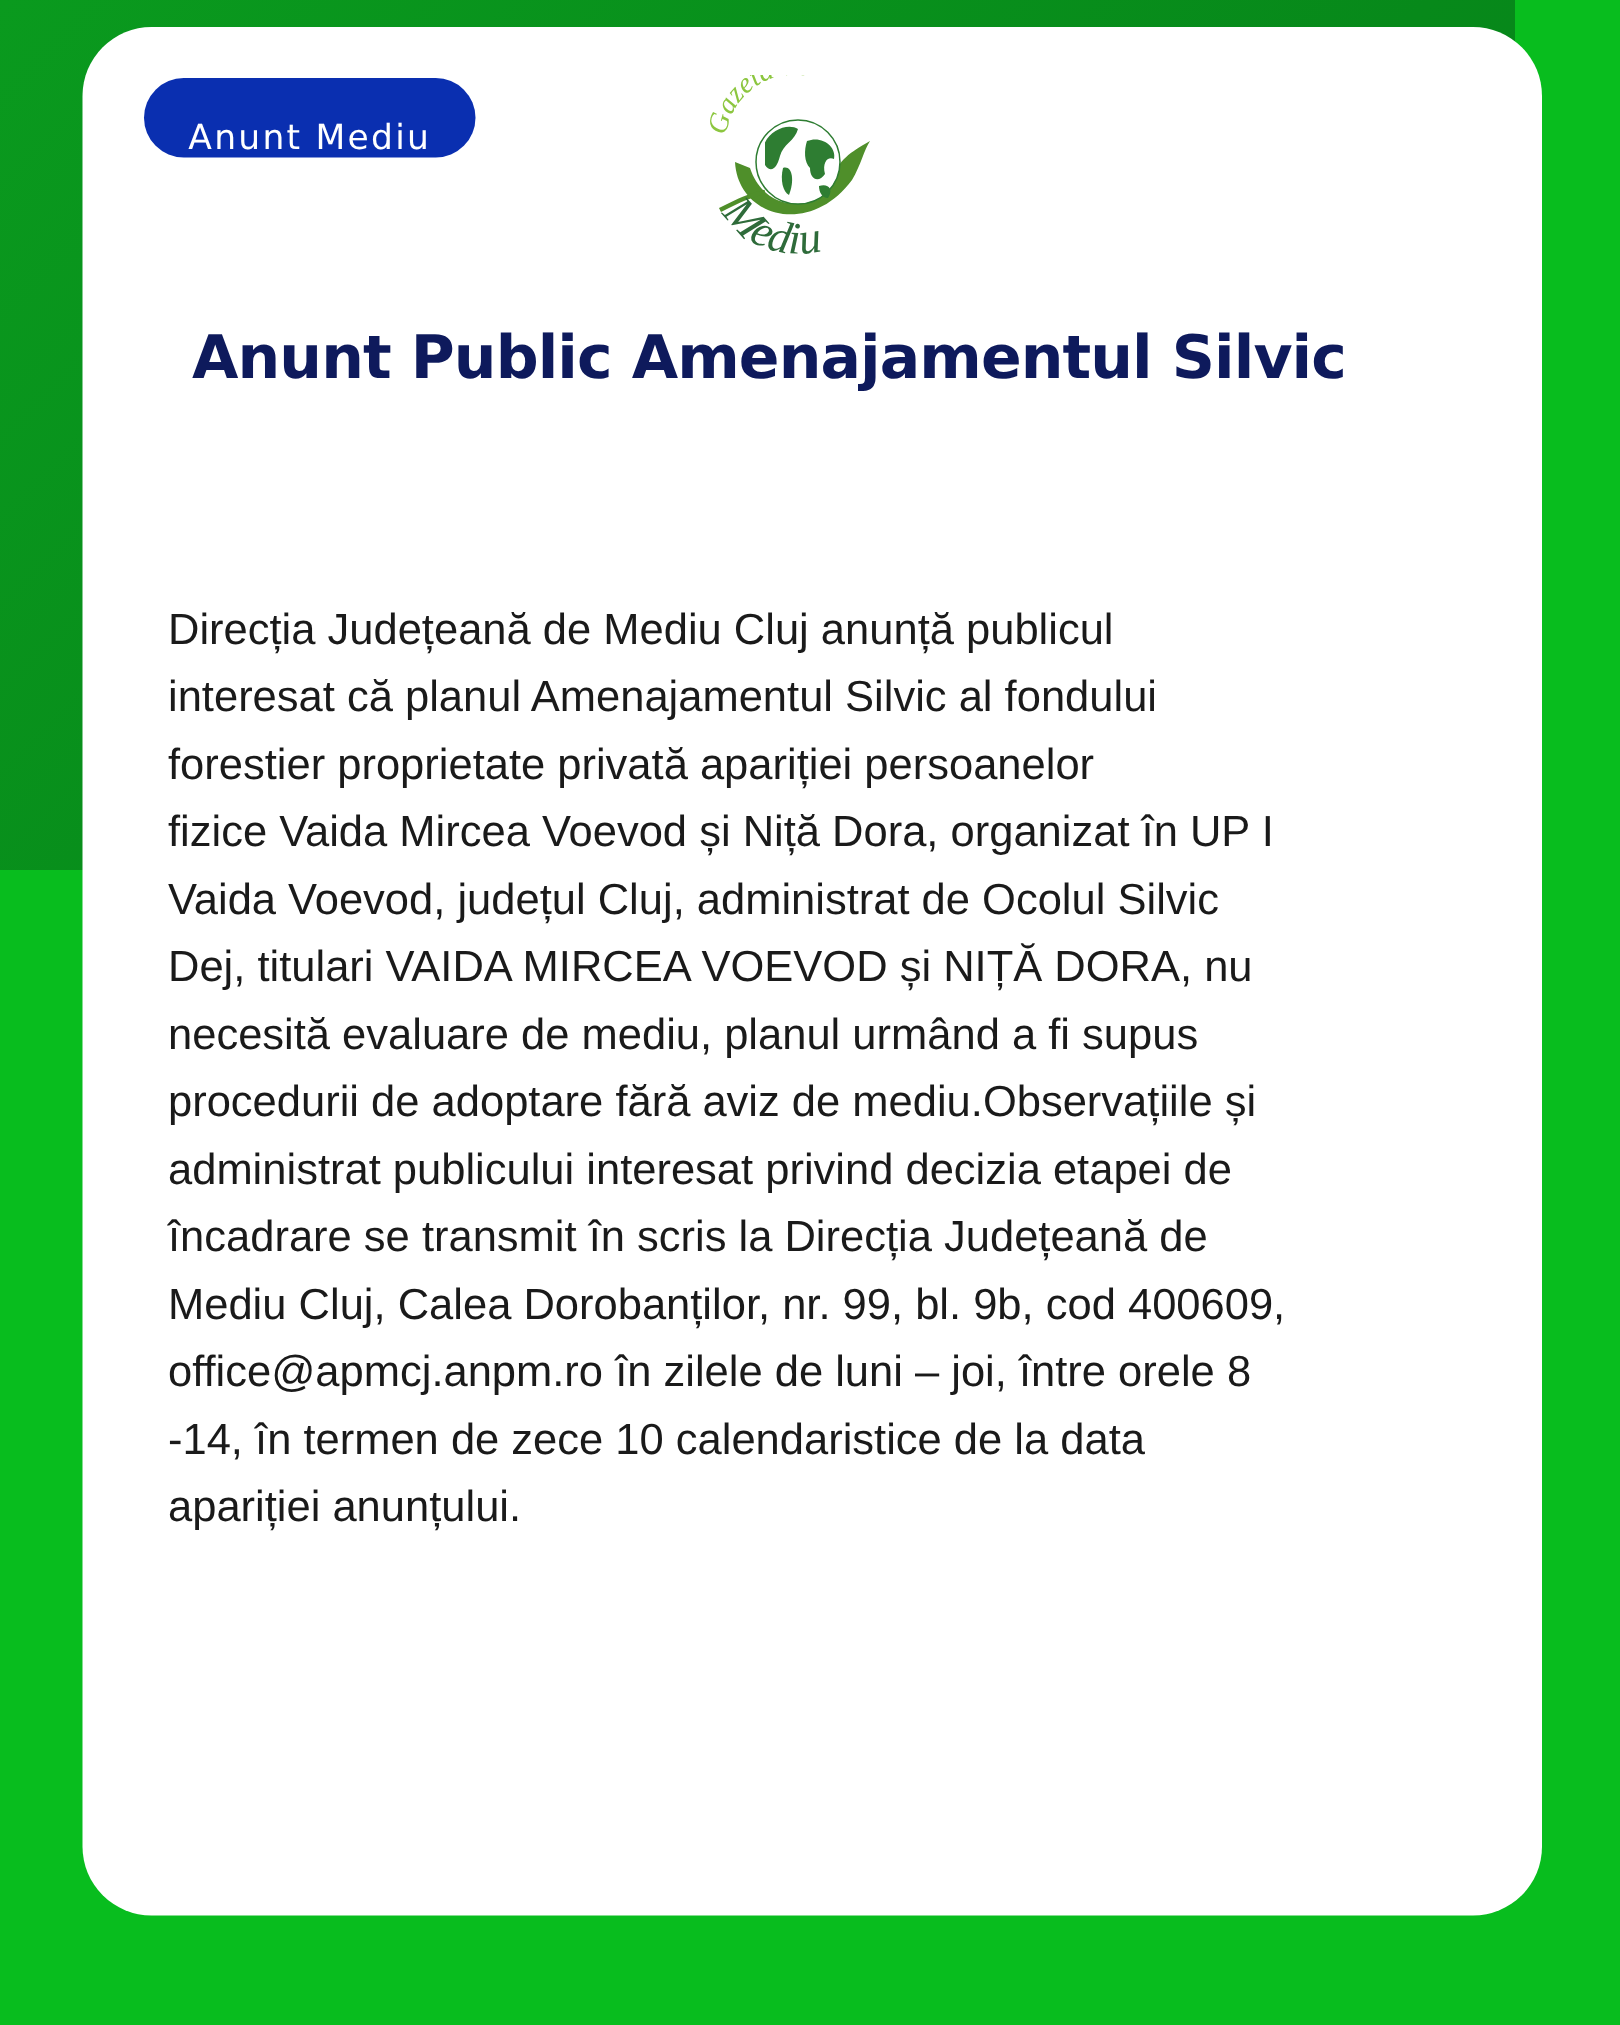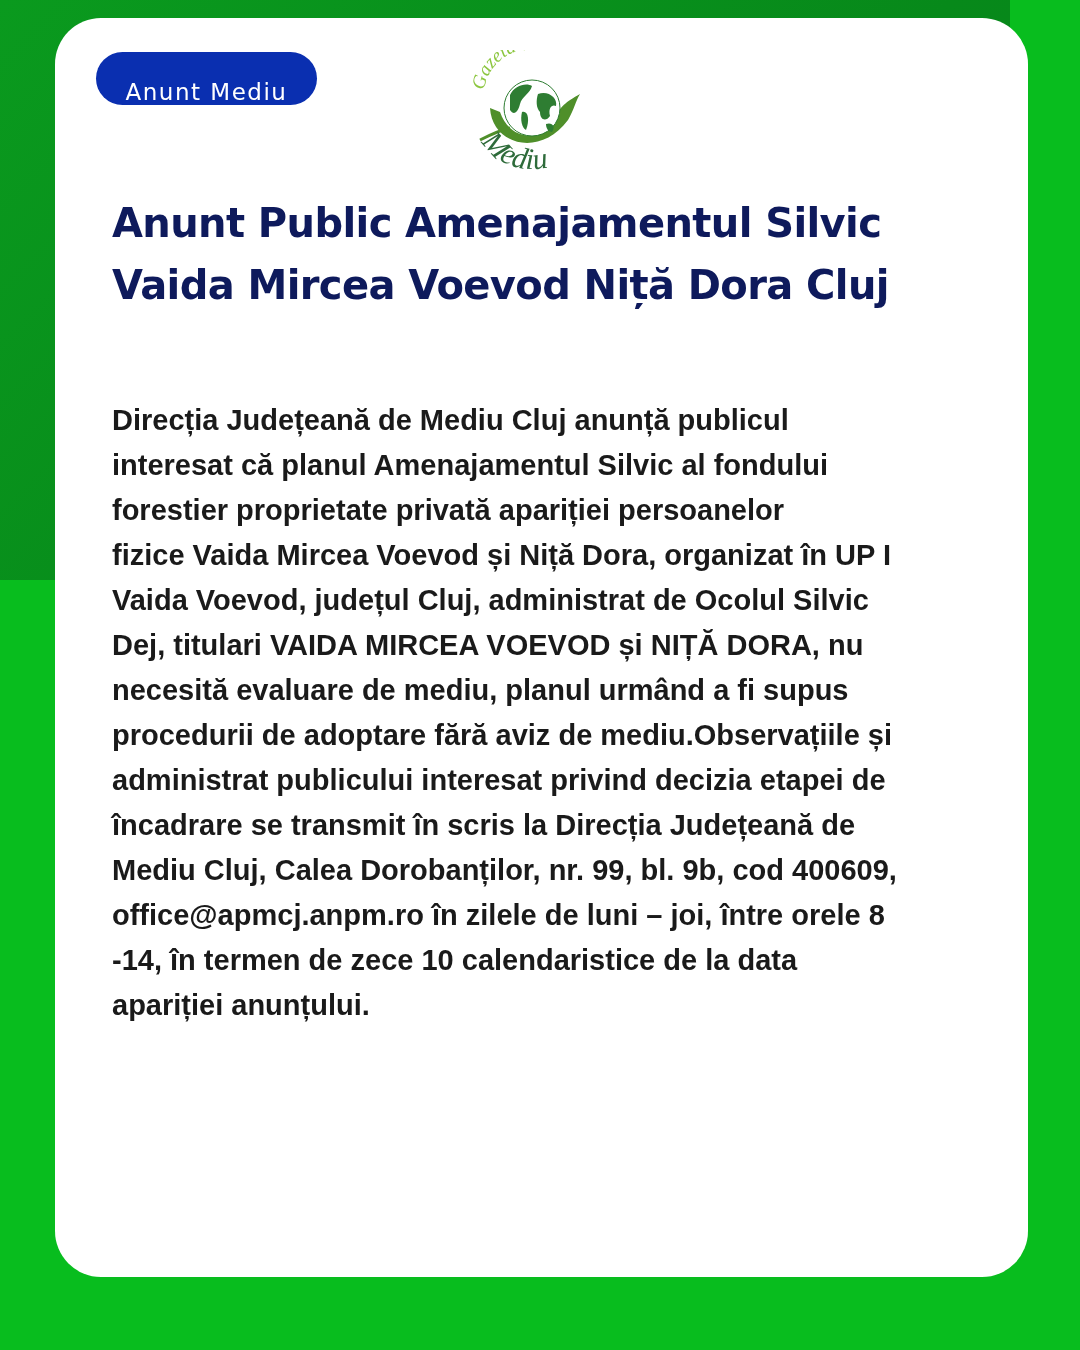--- a/index.html
+++ b/index.html
@@ -24,28 +24,27 @@
       font-family:"DejaVu Sans", sans-serif;
     }
     .logo {
       position:absolute; left:470px; top:50px; width:120px; height:125px;
     }
     .title {
       position:absolute; left:112px; top:192px; width:880px;
       color:#0e1a5c; font-weight:bold;
       font-family:"DejaVu Sans", sans-serif;
       font-size:40px; line-height:62px; letter-spacing:-0.6px;
-      margin:0;
+      margin:16px;
     }
     .body-text {
       position:absolute; left:112px; top:398px; width:870px;
       color:#1a1a1a; font-size:29px; line-height:45px;
       font-family:"Liberation Sans", sans-serif;
       margin:0;
-      font-weight:bold;
     }
     .body-text .line { display:block; white-space:nowrap; }
   </style>
 </head>
 <body>
 
 <div class="dark-block"></div>
 
 <div class="card"></div>
 
@@ -72,21 +71,20 @@
     <path d="M68,44 C78,40 88,48 86,56 C82,54 78,58 80,66 C76,72 70,70 70,62 C66,58 66,50 68,44 Z" fill="#2e7d32"></path>
     <path d="M76,74 C82,72 86,76 82,82 C78,82 76,78 76,74 Z" fill="#2e7d32"></path>
     <text font-family="Liberation Serif, serif" font-style="italic" font-size="30" fill="#2e6b3a">
       <textPath href="#arcBot" startOffset="10%">Mediu</textPath>
     </text>
   </svg>
 </div>
 
 <h1 class="title">
   <span style="display:block">Anunt Public Amenajamentul Silvic</span>
-  <span style="display:block">Vaida Mircea Voevod Niță Dora Cluj</span>
 </h1>
 
 <p class="body-text">
   <span class="line">Direcția Județeană de Mediu Cluj anunță publicul</span>
   <span class="line">interesat că planul Amenajamentul Silvic al fondului</span>
   <span class="line">forestier proprietate privată apariției persoanelor</span>
   <span class="line">fizice Vaida Mircea Voevod și Niță Dora, organizat în UP I</span>
   <span class="line">Vaida Voevod, județul Cluj, administrat de Ocolul Silvic</span>
   <span class="line">Dej, titulari VAIDA MIRCEA VOEVOD și NIȚĂ DORA, nu</span>
   <span class="line">necesită evaluare de mediu, planul urmând a fi supus</span>

